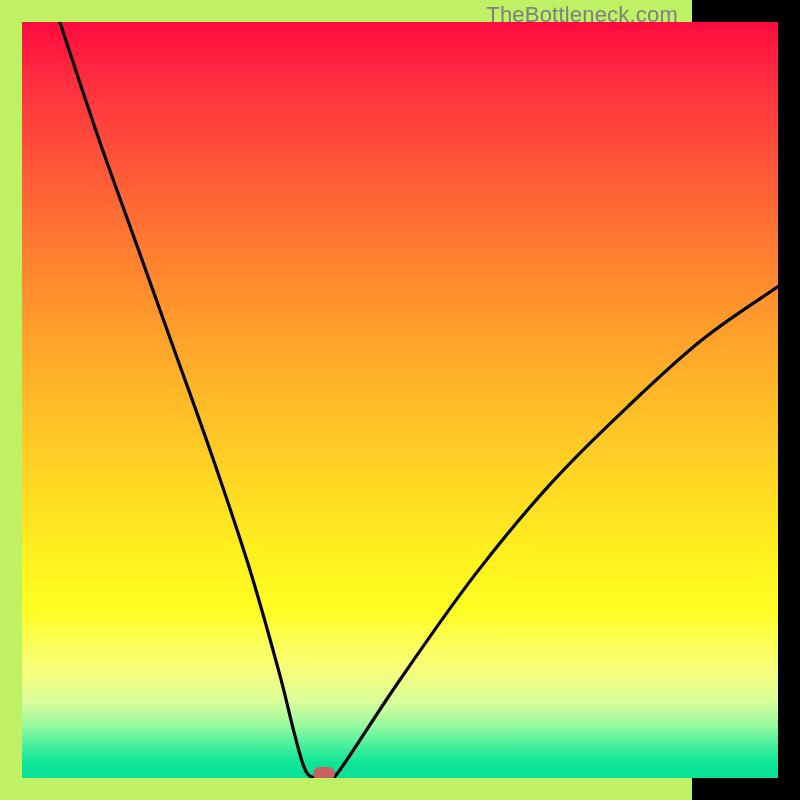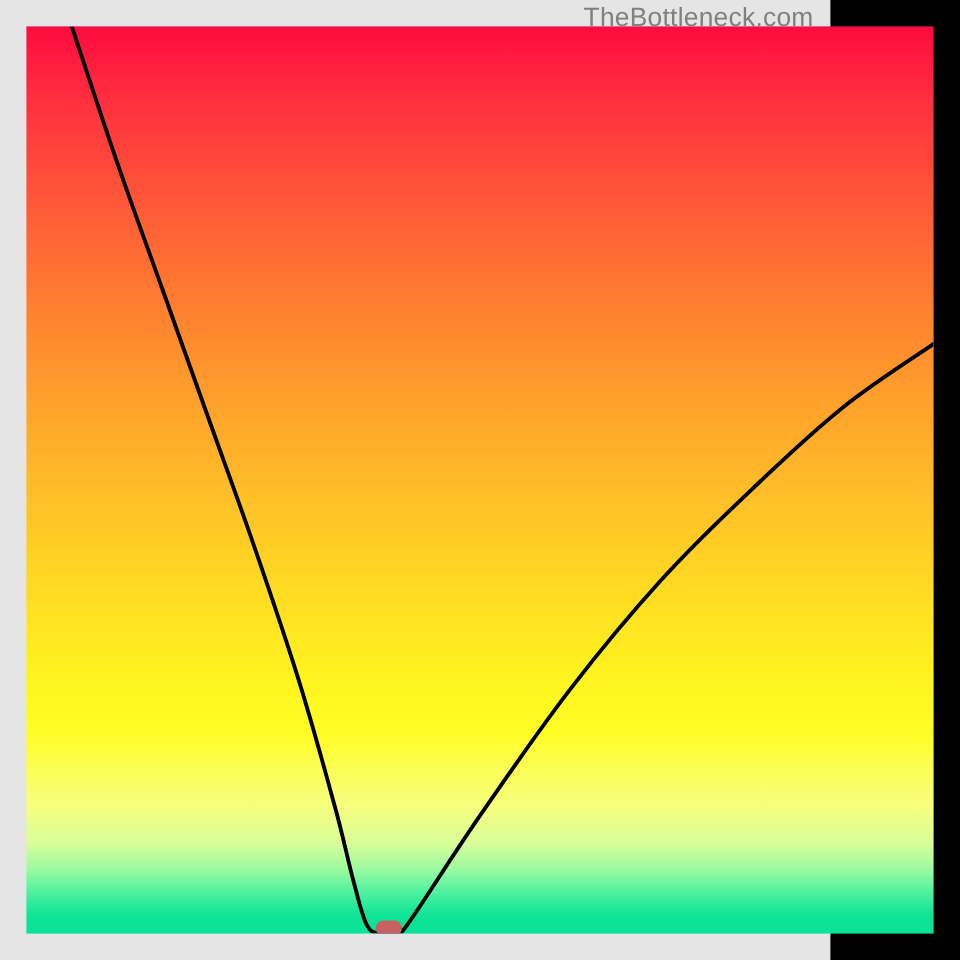--- a/index.html
+++ b/index.html
@@ -8,21 +8,21 @@
     width: 800px;
     height: 800px;
     overflow: hidden;
     background: #000;
     font-family: Arial, Helvetica, sans-serif;
   }
   .frame {
     position: relative;
     width: 692px;
     height: 800px;
-    background: #e5e5e5;
+    background: #bef264;
   }
   .plot-area {
     position: absolute;
     left: 22px;
     top: 22px;
     width: 756px;
     height: 756px;
     background: linear-gradient(to bottom,
       #ff0b3e 0%,
       #ff2f3f 8%,

